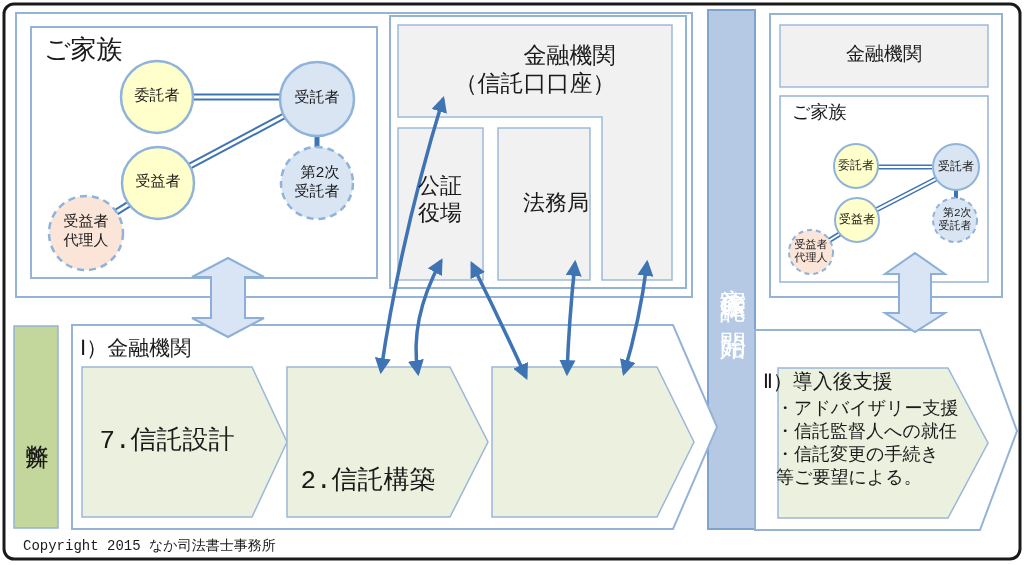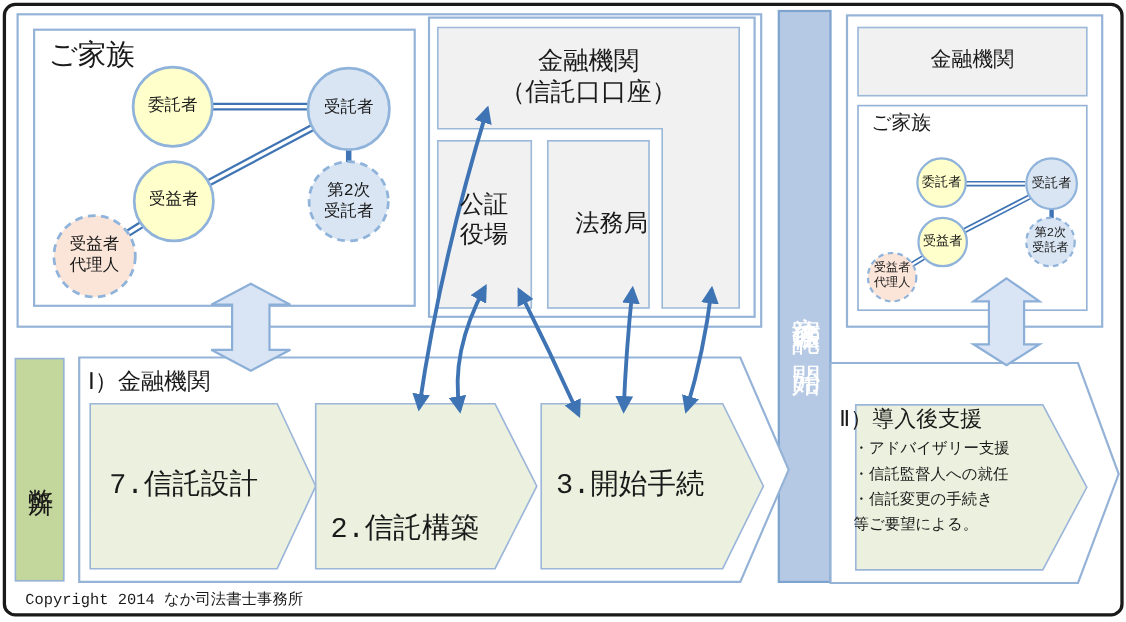--- a/index.html
+++ b/index.html
@@ -1,27 +1,27 @@
 <!DOCTYPE html>
 <html><head>
 <meta charset="utf-8">
 <style>
   html,body{margin:0;padding:0;background:#fff;}
   .stage{position:relative;width:1024px;height:565px;font-family:Liberation Mono, monospace;color:#1a1a1a;overflow:hidden;border-radius:14px;}
   .stage svg{position:absolute;left:0;top:0;}
-  .lbl{position:absolute;transform:translate(-50%,-50%);text-align:center;white-space:pre-line;pointer-events:none;line-height:1.22;}
+  .lbl{position:absolute;transform:translate(-50%,-50%);text-align:right;white-space:pre-line;pointer-events:none;line-height:1.22;}
   .tl{position:absolute;white-space:pre-line;pointer-events:none;line-height:1.22;}
   .vert{position:absolute;transform:translate(-50%,-50%);writing-mode:vertical-rl;text-orientation:upright;pointer-events:none;}
   .f26{font-size:26px;} .f23{font-size:23px;} .f22{font-size:22px;} .f21{font-size:21px;}
   .f20{font-size:20px;} .f19{font-size:19px;} .f18{font-size:18px;} .f15{font-size:15px;line-height:1.26;}
   .f14{font-size:14px;} .f12{font-size:12px;} .f11{font-size:11px;line-height:1.2;}
   .steps{font-size:26px;}
   .banner-t{font-size:26px;letter-spacing:3px;color:#ffffff;}
   .office-t{font-size:23px;letter-spacing:2px;}
-  .bullets{font-size:14px;line-height:23px;}
+  .bullets{font-size:18px;line-height:23px;}
 </style>
 </head>
 <body>
 
 <div class="stage">
 
 <svg width="1024" height="565" viewBox="0 0 1024 565">
   <defs>
     <marker id="ah" viewBox="0 0 10 10" refX="8" refY="5" markerWidth="4.6" markerHeight="4.6" orient="auto-start-reverse">
       <path d="M0,0 L10,5 L0,10 z" fill="#3f74b4"></path>
@@ -121,23 +121,22 @@
 <div class="lbl f12" style="left:857px;top:220px;">受益者</div>
 <div class="lbl f11" style="left:955px;top:220px;">第2次
 受託者</div>
 <div class="lbl f11" style="left:811px;top:252px;">受益者
 代理人</div>
 
 <div class="vert office-t" style="left:36px;top:428px;">弊所</div>
 <div class="tl f21" style="left:80px;top:337px;">Ⅰ）金融機関</div>
 <div class="lbl steps" style="left:167px;top:442px;">7.信託設計</div>
 <div class="lbl steps" style="left:368px;top:442px;margin-top:40px;">2.信託構築</div>
-<div class="lbl steps" style="left:573px;top:442px;">3.開始手続</div>
 
 <div class="tl f20" style="left:763px;top:339px;margin-top:32px;">Ⅱ）導入後支援</div>
 <div class="tl bullets" style="left:776px;top:398px;">・アドバイザリー支援
 ・信託監督人への就任
 ・信託変更の手続き
 等ご要望による。</div>
 
-<div class="tl f14" style="left:23px;top:538px;">Copyright 2014 なか司法書士事務所</div>
+<div class="tl f14" style="left:23px;top:538px;">Copyright 2015 なか司法書士事務所</div>
 
 </div>
 
 </body></html>

